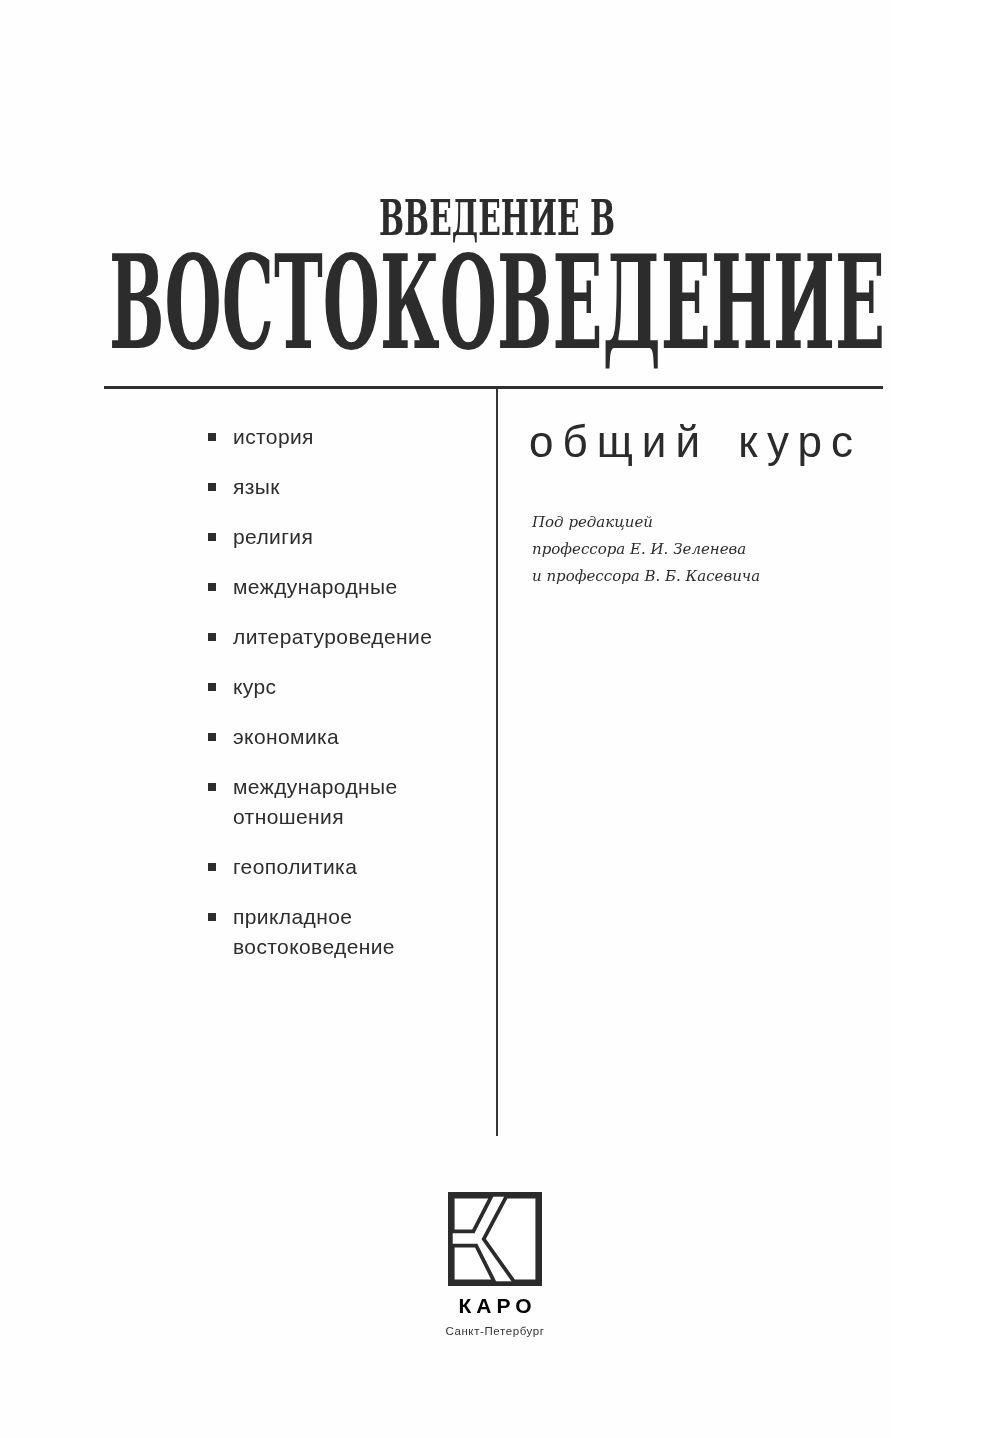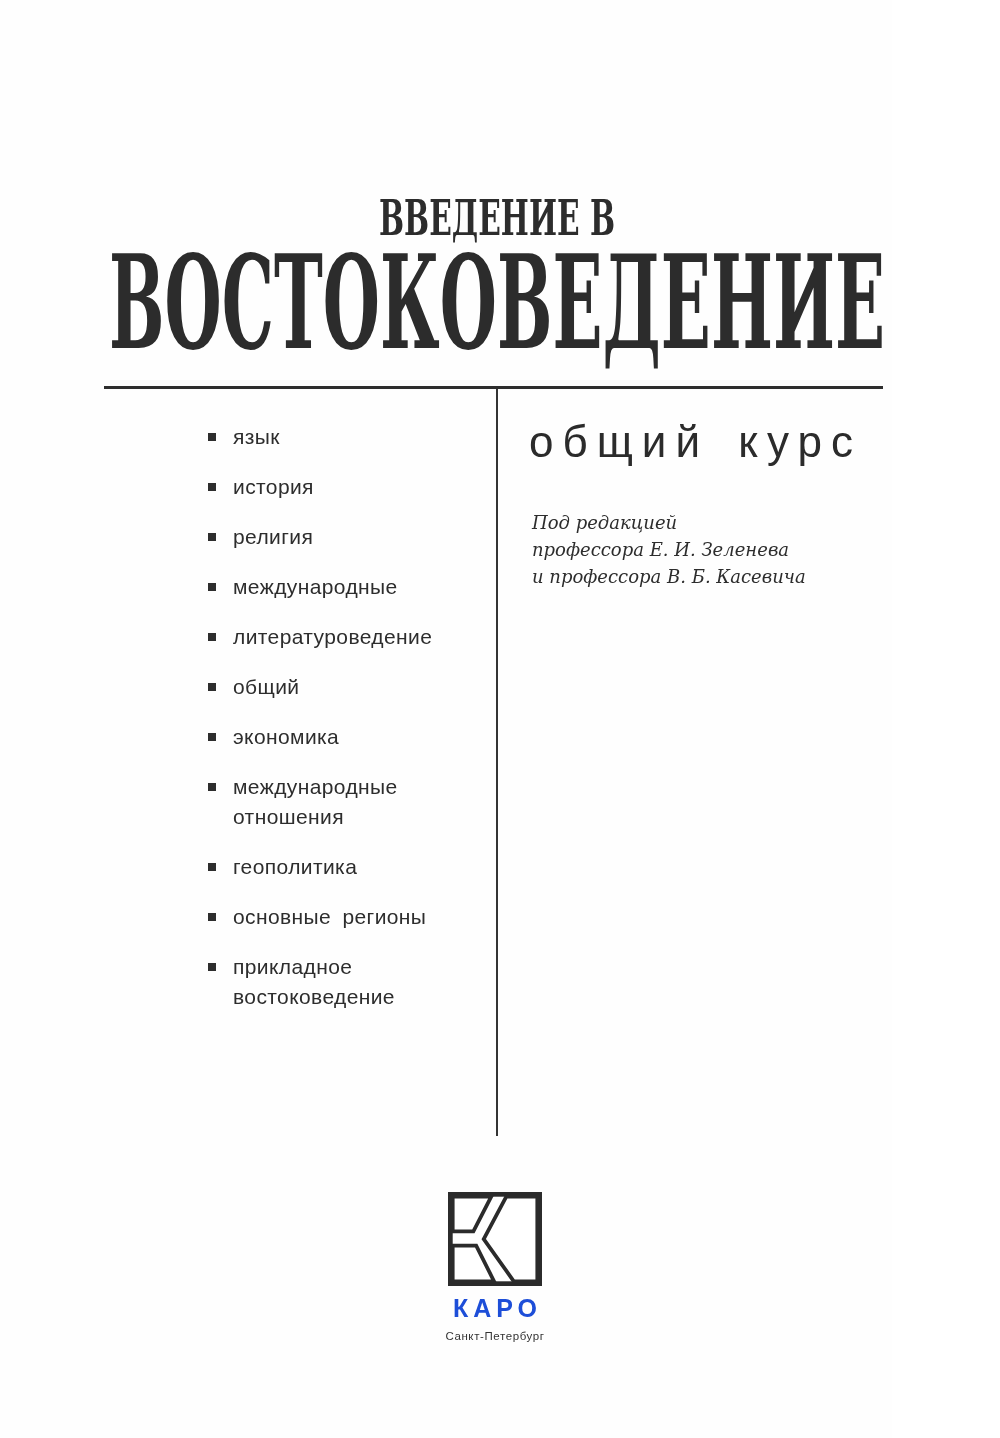--- a/index.html
+++ b/index.html
@@ -31,57 +31,56 @@
   
   .subtitle {
     position:absolute; left:529px; top:420px;
     font-weight:normal; font-size:44px; line-height:44px;
     letter-spacing:9px; word-spacing:8px; white-space:nowrap;
     color:#2b2b2b;
   }
   .editors {
     position:absolute; left:532px; top:509px;
     font-family:"DejaVu Serif", serif; font-style:italic;
-    font-size:18px; line-height:27px; color:#2d2d2d;
+    font-size:15px; line-height:27px; color:#2d2d2d;
   }
   
   .publisher { position:absolute; left:415px; top:1192px; width:160px; text-align:center; }
   .logo { display:block; margin:0 auto; width:94px; height:94px; }
   .pub-name {
-    margin-top:8px; font-weight:bold; font-size:25px;
-    letter-spacing:5px; text-indent:5px; color:#1d4ed8;
+    margin-top:8px; font-weight:bold; font-size:21px;
+    letter-spacing:5px; text-indent:5px; color:#000000;
   }
   .pub-city {
     margin-top:7px; font-size:11.5px; letter-spacing:0.6px; color:#333333;
   }
 </style>
 </head>
 <body>
 
 <div class="page">
 
   <svg class="title-svg" width="1000" height="380" viewBox="0 0 1000 380">
     <text x="497" y="235" font-size="48" text-anchor="middle" textLength="236" lengthAdjust="spacingAndGlyphs">ВВЕДЕНИЕ В</text>
     <text x="497" y="348" font-size="130" text-anchor="middle" textLength="776" lengthAdjust="spacingAndGlyphs">ВОСТОКОВЕДЕНИЕ</text>
   </svg>
 
   <div class="hrule"></div>
   <div class="vrule"></div>
 
   <ul class="topics">
+    <li><span class="bullet"></span><span>история</span></li>
     <li><span class="bullet"></span><span>язык</span></li>
-    <li><span class="bullet"></span><span>история</span></li>
     <li><span class="bullet"></span><span>религия</span></li>
     <li><span class="bullet"></span><span>международные</span></li>
     <li><span class="bullet"></span><span>литературоведение</span></li>
-    <li><span class="bullet"></span><span>общий</span></li>
+    <li><span class="bullet"></span><span>курс</span></li>
     <li><span class="bullet"></span><span>экономика</span></li>
     <li><span class="bullet"></span><span>международные отношения</span></li>
     <li><span class="bullet"></span><span>геополитика</span></li>
-    <li><span class="bullet"></span><span>основные регионы</span></li>
     <li><span class="bullet"></span><span>прикладное востоковедение</span></li>
   </ul>
 
   <div class="subtitle">общий курс</div>
 
   <div class="editors">
     <div>Под редакцией</div>
     <div>профессора Е. И. Зеленева</div>
     <div>и профессора В. Б. Касевича</div>
   </div>

